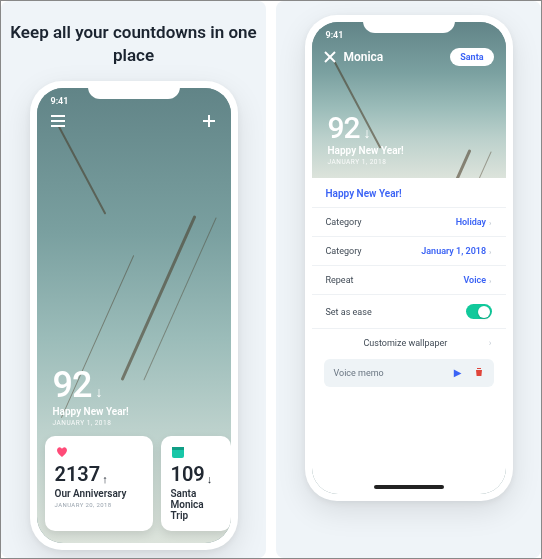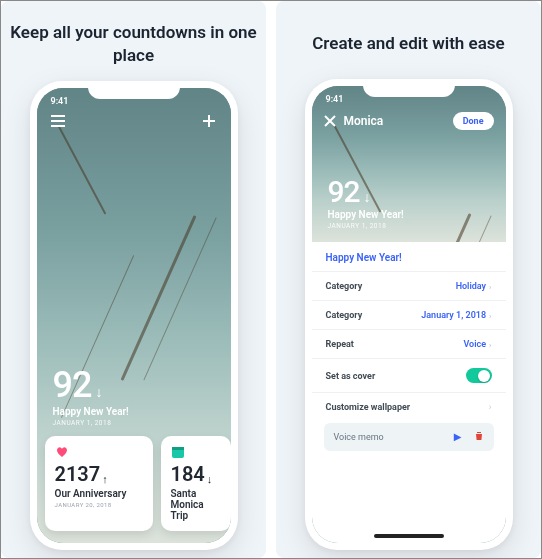--- a/index.html
+++ b/index.html
@@ -243,21 +243,21 @@
     padding: 10px 14px 8px;
   }
   .row2 {
     display: flex;
     justify-content: space-between;
     align-items: center;
     border-top: 1px solid #eef1f4;
     padding: 9px 14px;
     font-size: 9px;
   }
-  .row2 .lbl { color: #414b56; font-weight: 700; }
+  .row2 .lbl { color: #414b56; font-weight: 400; }
   .row2 .val { color: #3b63f5; font-weight: 600; display:flex; align-items:center; gap:3px; }
   .row2 .val .chev { color:#c4ccd4; font-size:8px; }
   .toggle {
     width: 26px; height: 15px;
     border-radius: 8px;
     position: relative;
   }
   .toggle::after {
     content: "";
     position: absolute;
@@ -340,49 +340,48 @@
           </div>
 
           <div class="card narrow">
             <span class="card-icon">
               <svg viewBox="0 0 14 14">
                   <rect x="1" y="2" width="12" height="11" rx="2" fill="#18c7a8"></rect>
                   <rect x="1" y="2" width="12" height="3" fill="#109e85"></rect>
                 </svg>
             </span>
             <div class="card-num">
-              <span>184</span>
+              <span>109</span>
               <span class="card-arrow">↓</span>
             </div>
             <div class="card-title">Santa Monica Trip</div>
           </div>
         </div>
       </div>
     </div>
   </div>
 
   <div class="panel">
-    <div class="headline">Create and edit with ease</div>
     <div class="phone">
       <div class="notch"></div>
       <div class="screen">
         <div class="s2-top">
           <div class="wallpaper" style="inset:0;"></div>
           <div class="statusbar">9:41</div>
           <div class="s2-nav">
             <div class="s2-nav-left">
               <span class="close-x">
                 <svg viewBox="0 0 12 12">
                     <line x1="1" y1="1" x2="11" y2="11" stroke="#fff" stroke-width="2"></line>
                     <line x1="11" y1="1" x2="1" y2="11" stroke="#fff" stroke-width="2"></line>
                   </svg>
               </span>
               <span>Monica</span>
             </div>
-            <span class="done-btn">Done</span>
+            <span class="done-btn">Santa</span>
           </div>
           <div class="s2-count">
             <div class="big-num" style="font-size:30px;">
               <span>92</span>
               <span class="arrow-down">↓</span>
             </div>
             <div class="ev-title">Happy New Year!</div>
             <div class="ev-date">JANUARY 1, 2018</div>
           </div>
         </div>
@@ -408,27 +407,27 @@
 
           <div class="row2">
             <span class="lbl">Repeat</span>
             <span class="val">
                 <span>Voice</span>
                 <span class="chev">›</span>
               </span>
           </div>
 
           <div class="row2">
-            <span class="lbl">Set as cover</span>
+            <span class="lbl">Set as ease</span>
             <span class="toggle on"></span>
           </div>
 
 
           <div class="row2">
-            <span class="lbl" style="font-weight:700;">Customize wallpaper</span>
+            <span class="lbl" style="font-weight:400;margin-left:38px;">Customize wallpaper</span>
             <span class="chev" style="color:#c4ccd4;">›</span>
           </div>
 
           <div class="memo">
             <span>Voice memo</span>
             <span class="memo-icons">
               <span class="play-i">▶</span>
               <span class="trash-i">
                 <svg width="10" height="10" viewBox="0 0 10 10">
                     <path d="M2 3h6l-.6 6H2.6L2 3zM3 1h4v1H3z" fill="#e0453a"></path>

